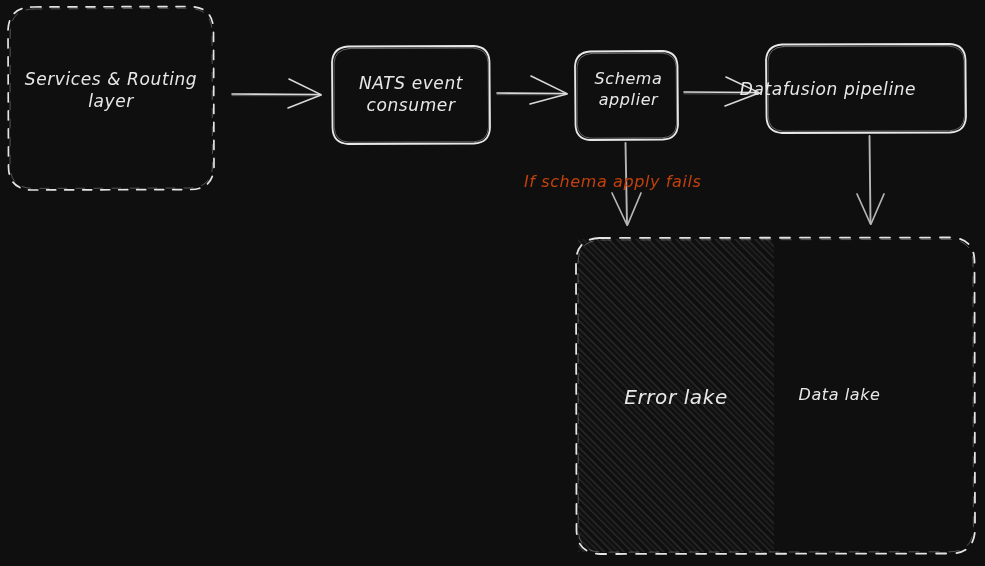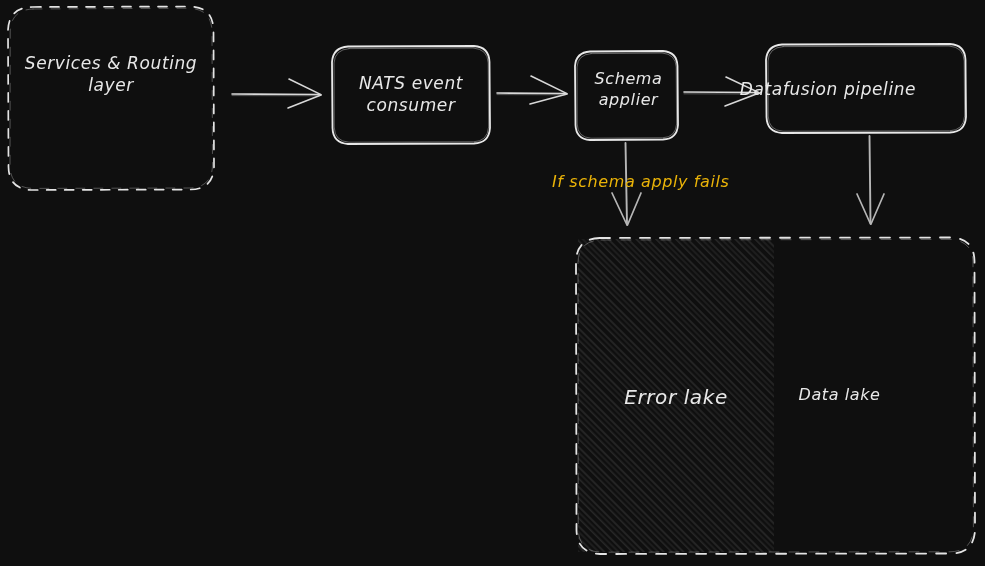--- a/index.html
+++ b/index.html
@@ -34,27 +34,26 @@
     font-family: "DejaVu Sans", sans-serif;
     font-style: italic;
     text-align: center;
     line-height: 1.32;
     letter-spacing: 0.6px;
     white-space: pre-line;
     pointer-events: none;
   }
   .edge-label {
     position: absolute;
-    color: #eab308;
+    color: #c2410c;
     font-family: "DejaVu Sans", sans-serif;
     font-style: italic;
     letter-spacing: 0.6px;
     white-space: nowrap;
     pointer-events: none;
-    margin-left: 28px;
   }
   .hit {
     position: absolute;
     background: transparent;
   }
 </style>
 </head>
 <body>
 
 <div id="canvas">
@@ -124,21 +123,21 @@
       <path d="M 641 193 L 627.5 225" fill="none" stroke="#b6b6b6" stroke-width="1.7" stroke-linecap="round"></path>
     </g>
 
     <g>
       <path d="M 869.5 136 L 870.5 223" fill="none" stroke="#b6b6b6" stroke-width="1.9" stroke-linecap="round"></path>
       <path d="M 857 194 L 870.5 224" fill="none" stroke="#b6b6b6" stroke-width="1.7" stroke-linecap="round"></path>
       <path d="M 884 194 L 871 224" fill="none" stroke="#b6b6b6" stroke-width="1.7" stroke-linecap="round"></path>
     </g>
   </svg>
 
-  <div class="node-label" style="left:8px; top:52px; width:206px; font-size:17px;">Services &amp; Routing
+  <div class="node-label" style="left:8px; top:68px; width:206px; font-size:17px;">Services &amp; Routing
 layer</div>
 
   <div class="node-label" style="left:332px; top:72px; width:158px; font-size:17px;">NATS event
 consumer</div>
 
   <div class="node-label" style="left:575px; top:68px; width:107px; font-size:16px;">Schema
 applier</div>
 
   <div class="node-label" style="left:728px; top:78px; width:200px; font-size:17px;">Datafusion pipeline</div>
 

